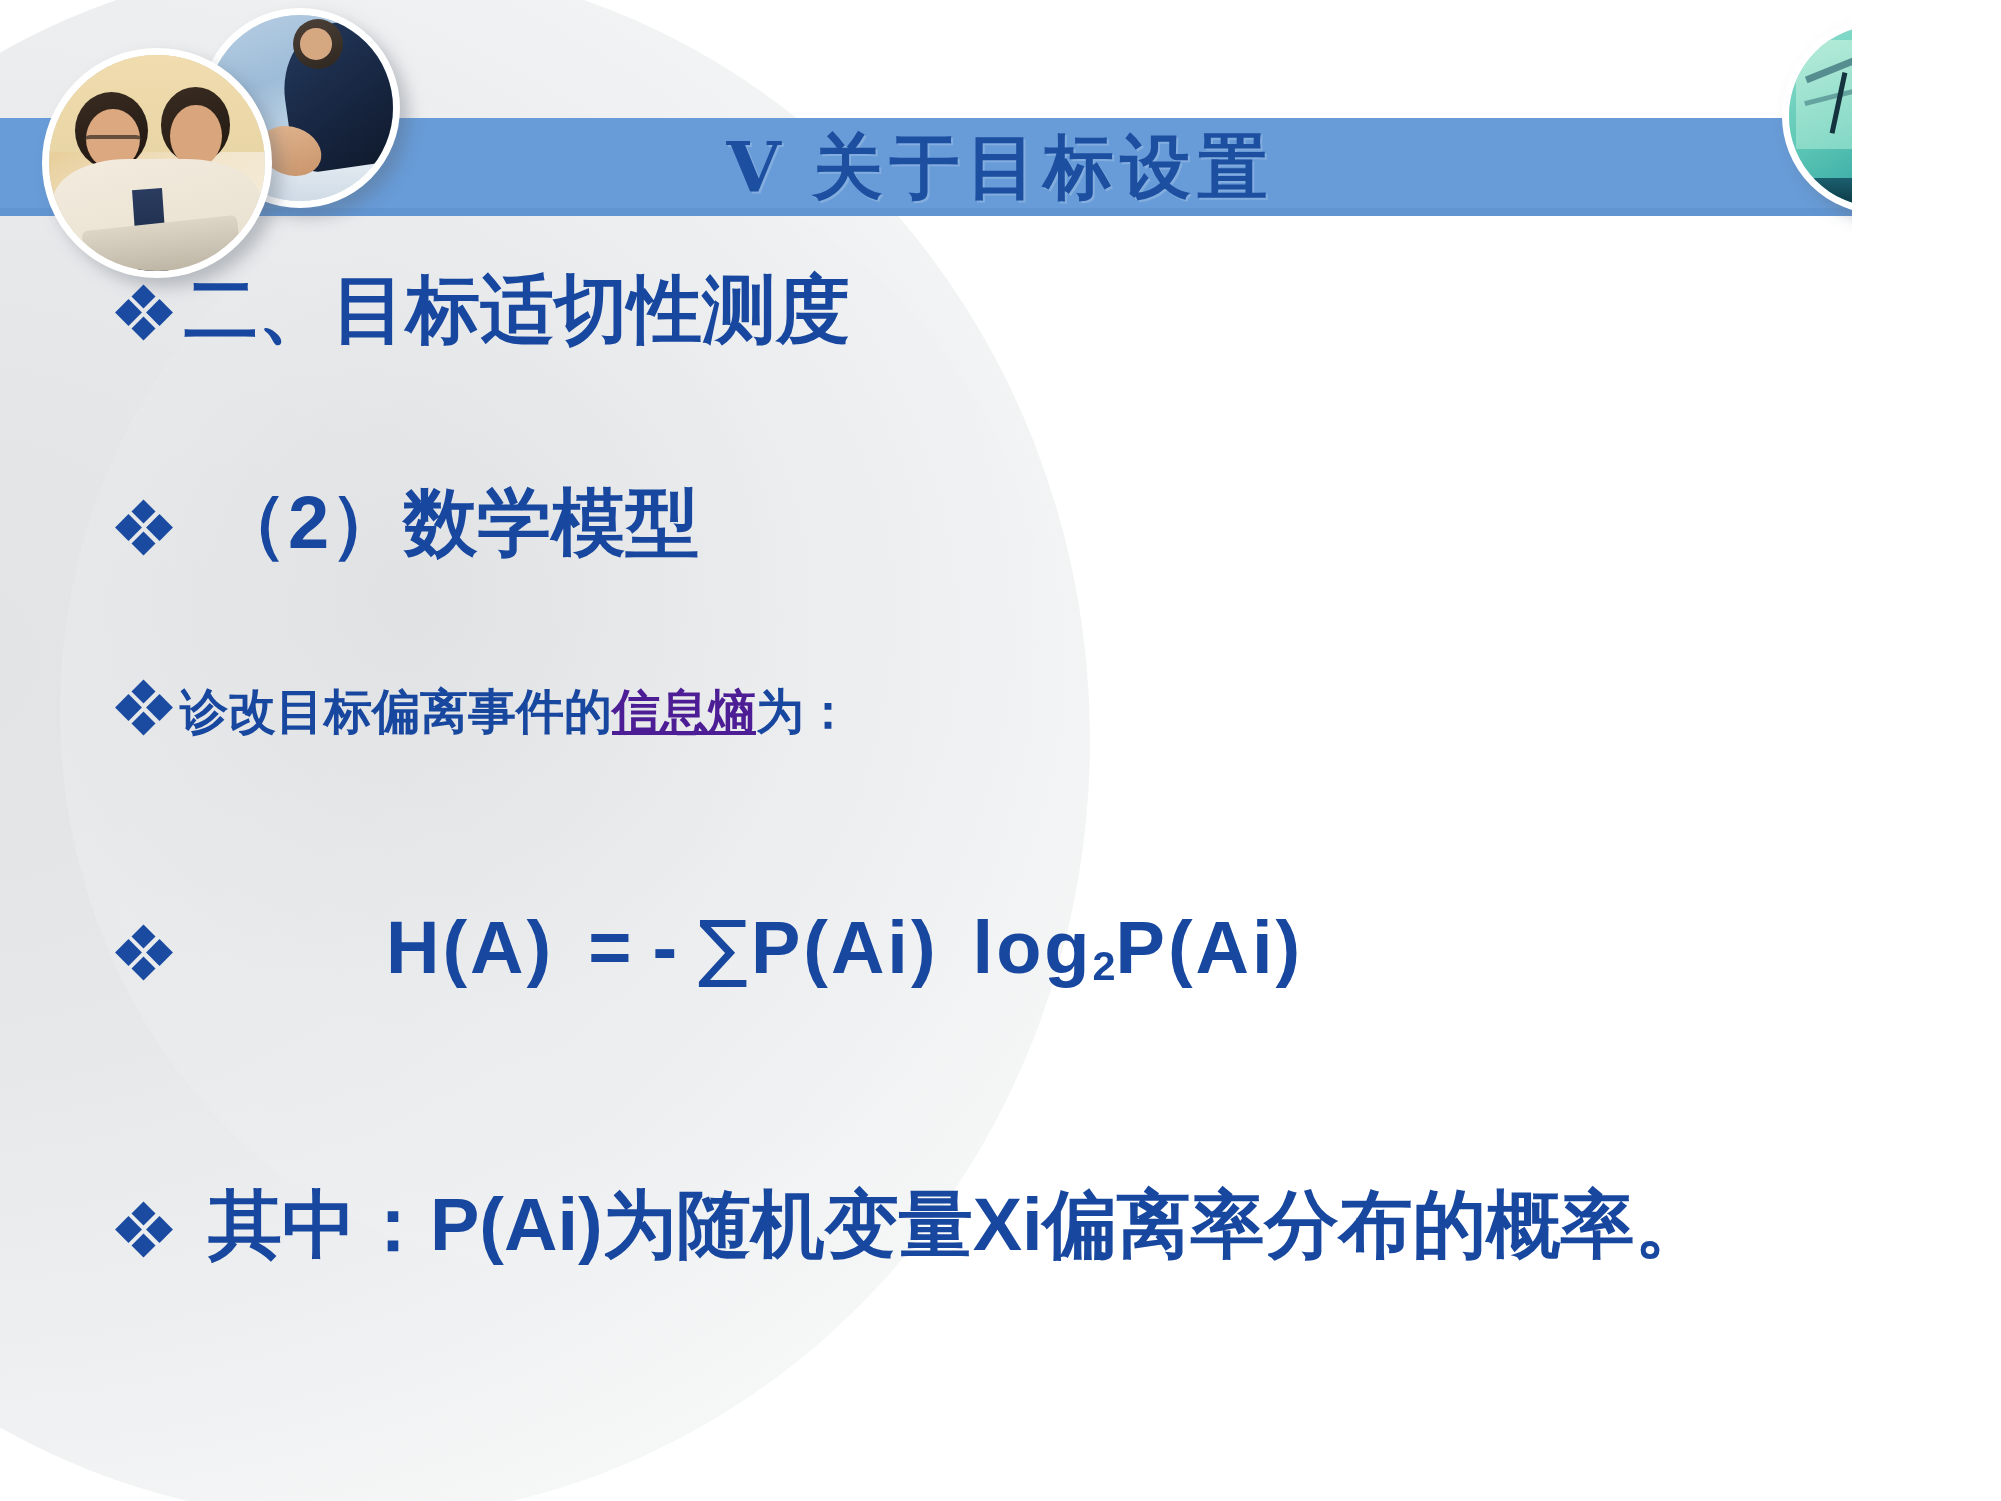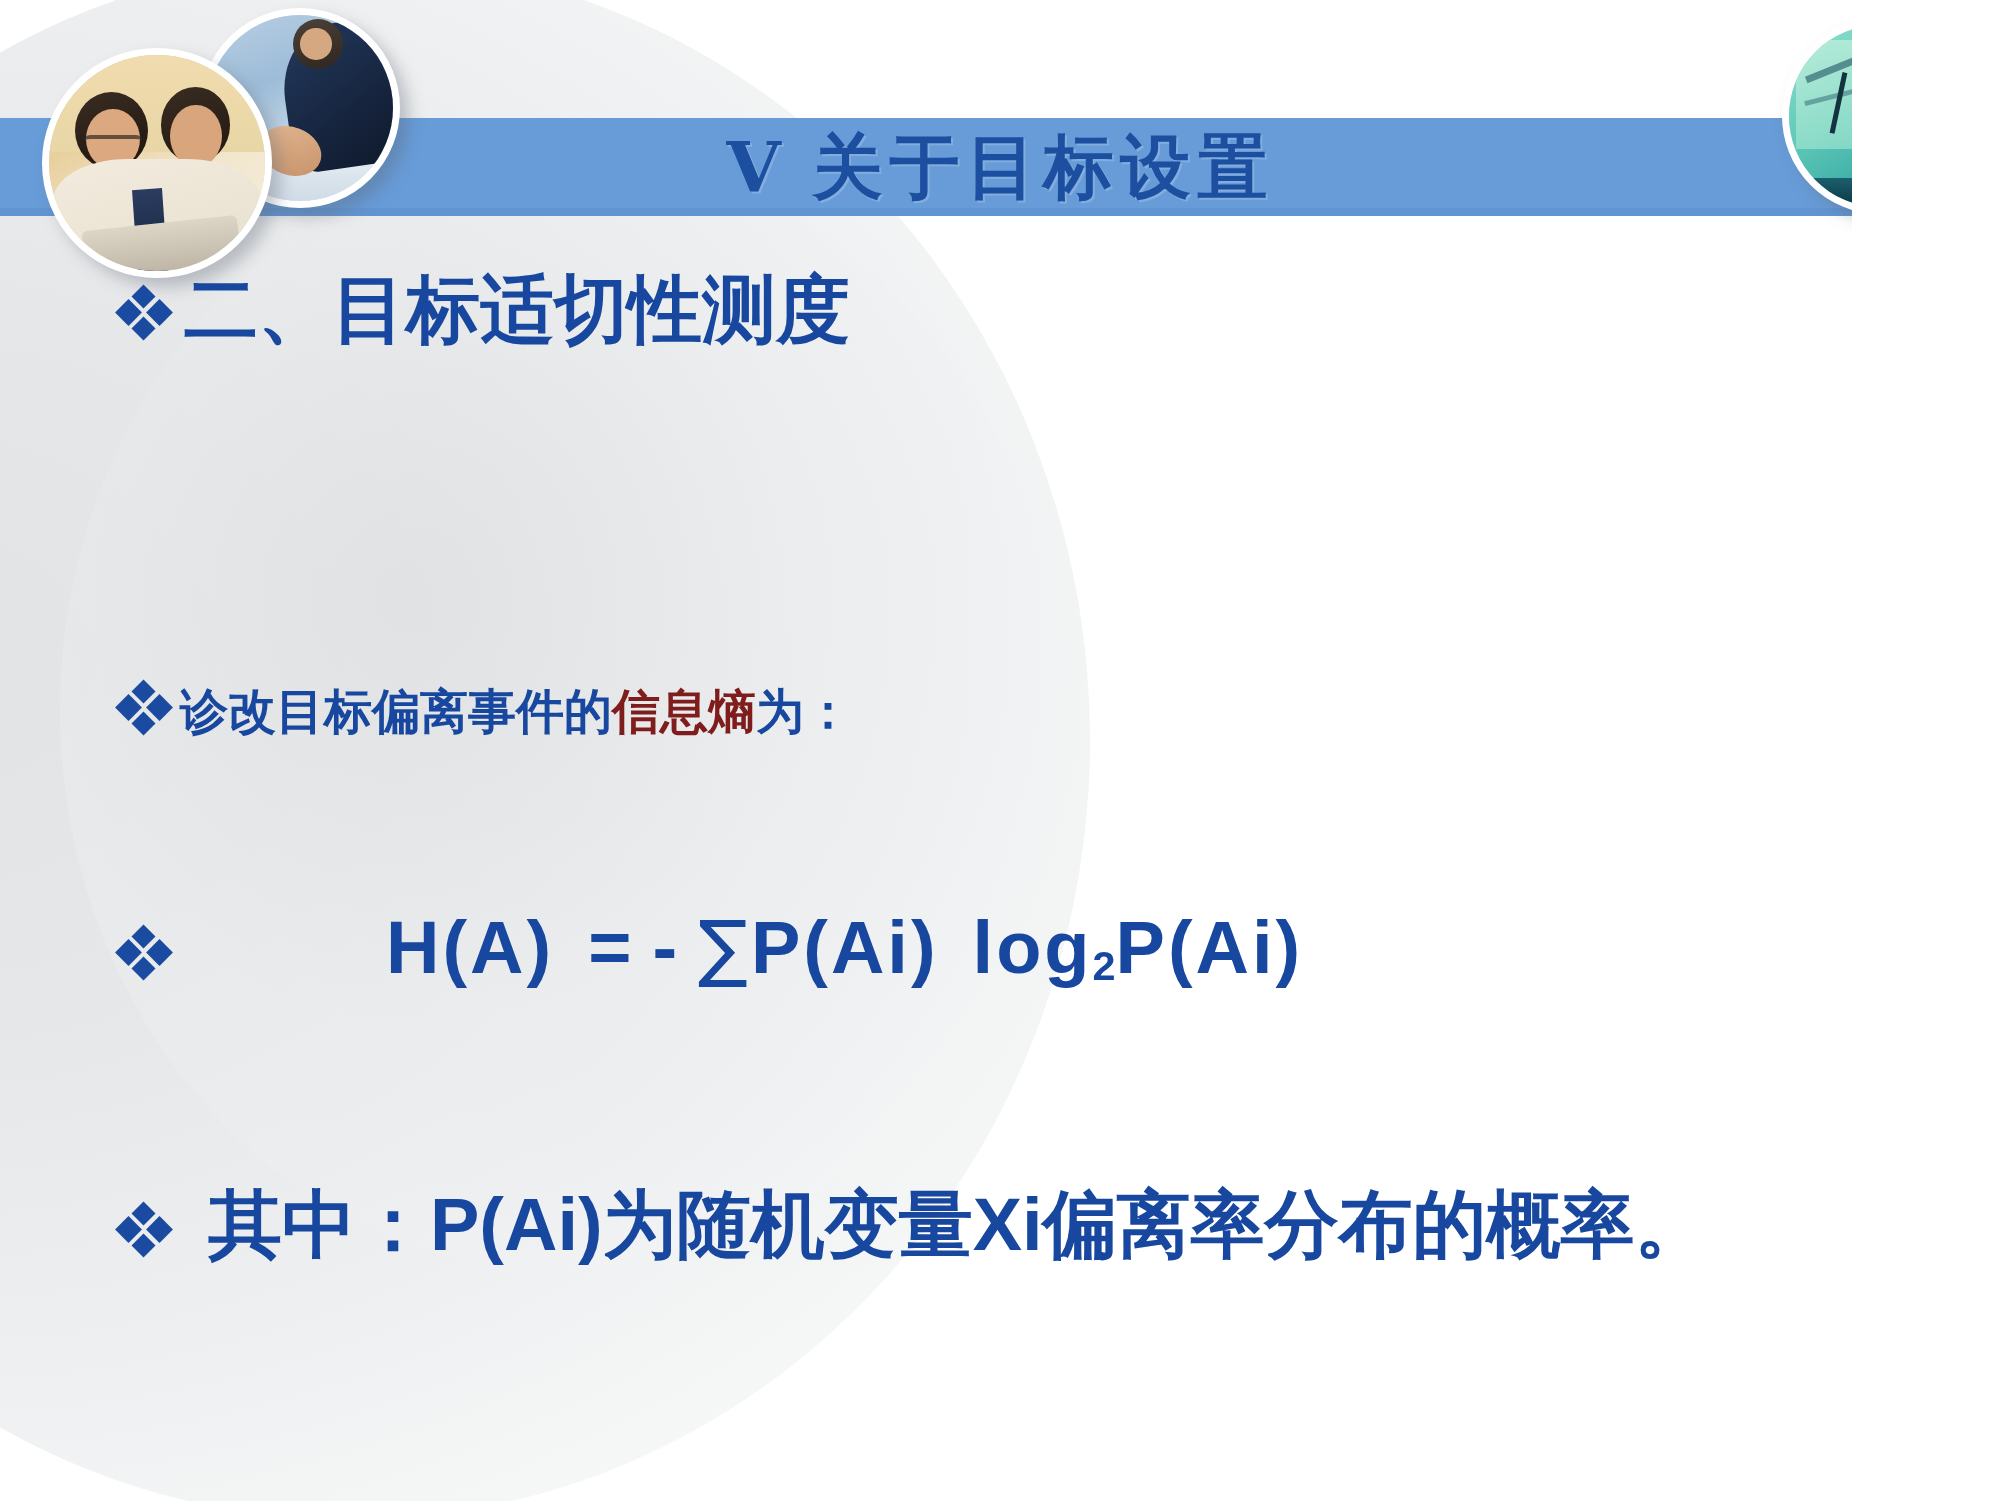--- a/index.html
+++ b/index.html
@@ -200,21 +200,21 @@
   
   #line-1 { left: 118px;  top:  45px; font-size: 74px; }
   #line-1 .bullet-mark { width:56px; height:56px; transform: translateY(8px); }
   #line-2 { left: 118px;  top: 258px; font-size: 74px; }
   #line-2 .indent { display:inline-block; width: 34px; }
   #line-3 { left: 118px;  top: 460px; font-size: 48px; }
   #line-4 { left: 118px;  top: 688px; font-size: 74px; }
   #line-4 .indent { display:inline-block; width: 170px; }
   #line-5 { left: 118px;  top: 960px; font-size: 74px; gap: 28px; }
 
-  .red { color: #7f1d1d; }
+  .red { color: #4c1d95; text-decoration: underline; }
   .blue { color: #17479e; }
 
   
   .formula {
     font-family: "Liberation Sans", "DejaVu Sans", sans-serif;
     font-weight: bold;
     letter-spacing: 3px;
     color: #17479e;
     margin-left: 36px;
   }
@@ -287,20 +287,30 @@
     <div class="bullet-line" id="line-1">
       <span class="bullet-mark">
         <i class="d-top"></i>
           <i class="d-left"></i>
           <i class="d-right"></i>
           <i class="d-bottom"></i>
       </span>
       <span class="line-text">二、目标适切性测度</span>
     </div>
 
+    <div class="bullet-line" id="line-2">
+      <span class="bullet-mark">
+        <i class="d-top"></i>
+          <i class="d-left"></i>
+          <i class="d-right"></i>
+          <i class="d-bottom"></i>
+      </span>
+      <span class="indent"></span>
+      <span class="line-text">（2）数学模型</span>
+    </div>
 
     <div class="bullet-line" id="line-3">
       <span class="bullet-mark">
         <i class="d-top"></i>
           <i class="d-left"></i>
           <i class="d-right"></i>
           <i class="d-bottom"></i>
       </span>
       <span class="line-text blue">诊改目标偏离事件的</span>
         <span class="line-text red">信息熵</span>

